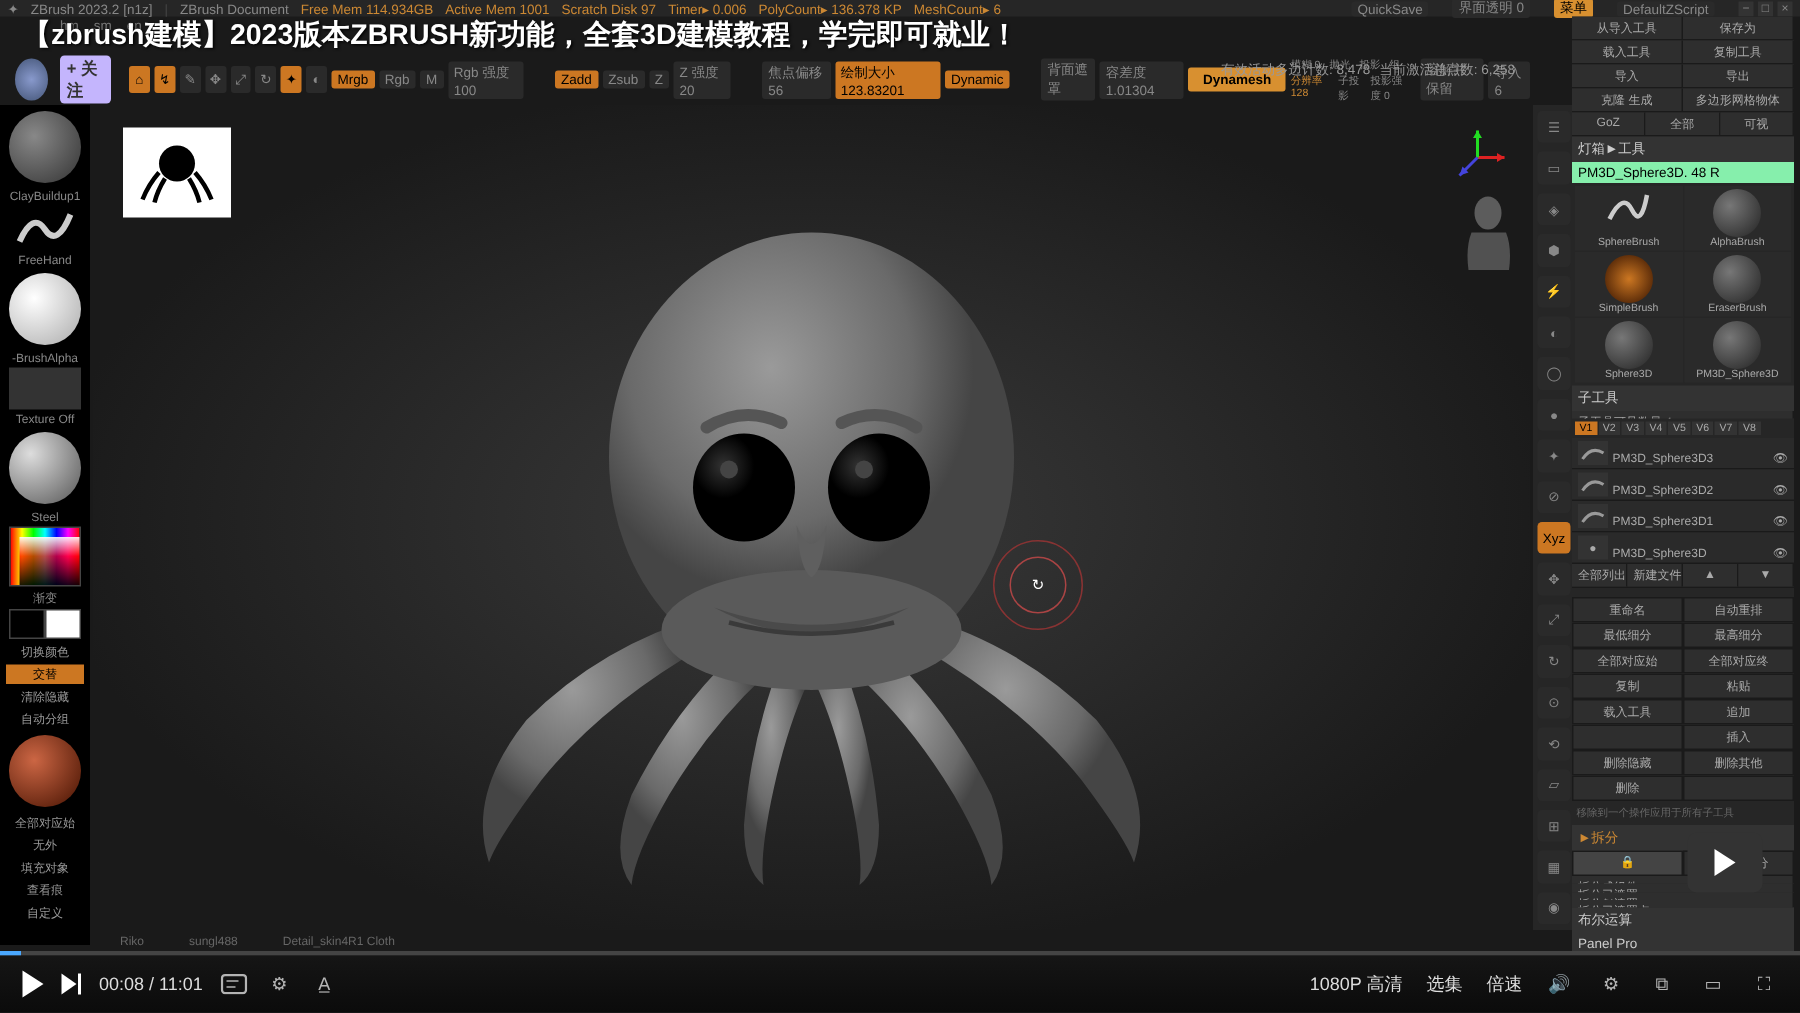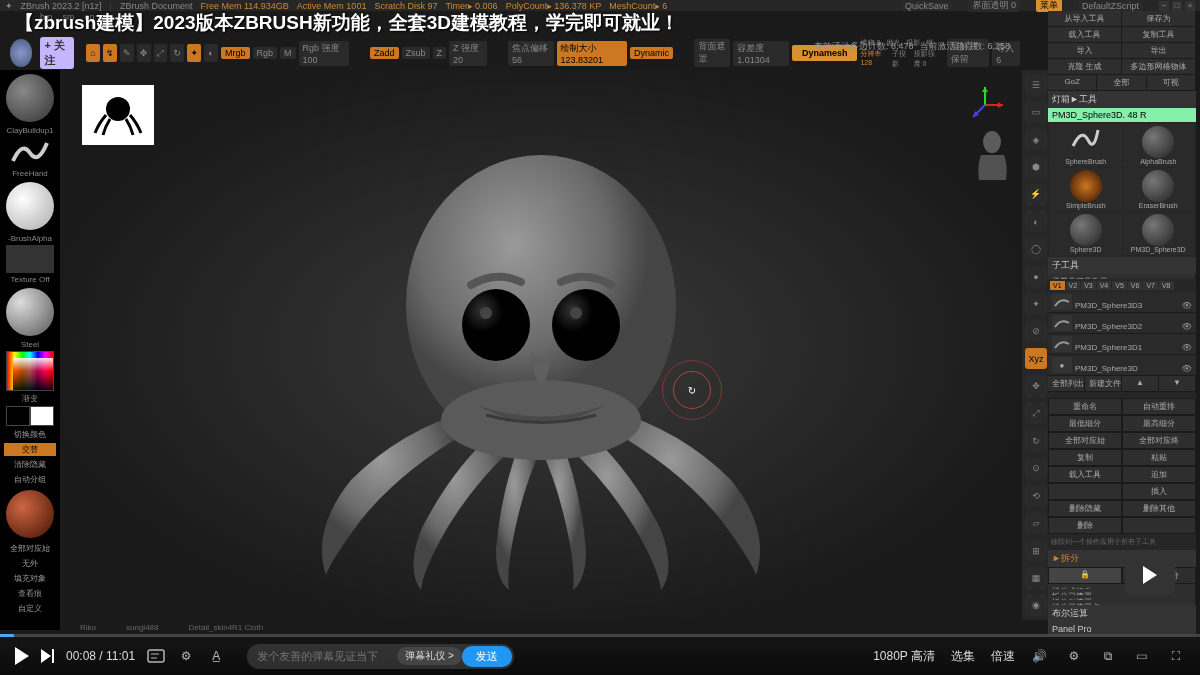--- a/index.html
+++ b/index.html
@@ -456,25 +456,20 @@
   <span>00:08 / 11:01</span>
   <div class="vb-ico">
       <svg width="18" height="14" viewBox="0 0 18 14">
         <rect x="1" y="1" width="16" height="12" rx="2" fill="none" stroke="#ddd" stroke-width="1.5"></rect>
         <line x1="4" y1="5" x2="12" y2="5" stroke="#ddd"></line>
         <line x1="4" y1="9" x2="10" y2="9" stroke="#ddd"></line>
       </svg>
     </div>
   <div class="vb-ico">⚙</div>
   <div class="vb-ico">A̲</div>
-  <div class="danmu-input">
-    <input placeholder="发个友善的弹幕见证当下" style="">
-    <span class="gift">弹幕礼仪 &gt;</span>
-    <span class="send-btn">发送</span>
-  </div>
   <div class="vb-right">
     <span>1080P 高清</span>
     <span>选集</span>
     <span>倍速</span>
     <span class="vb-ico">🔊</span>
     <span class="vb-ico">⚙</span>
     <span class="vb-ico">⧉</span>
     <span class="vb-ico">▭</span>
     <span class="vb-ico">⛶</span>
   </div>

